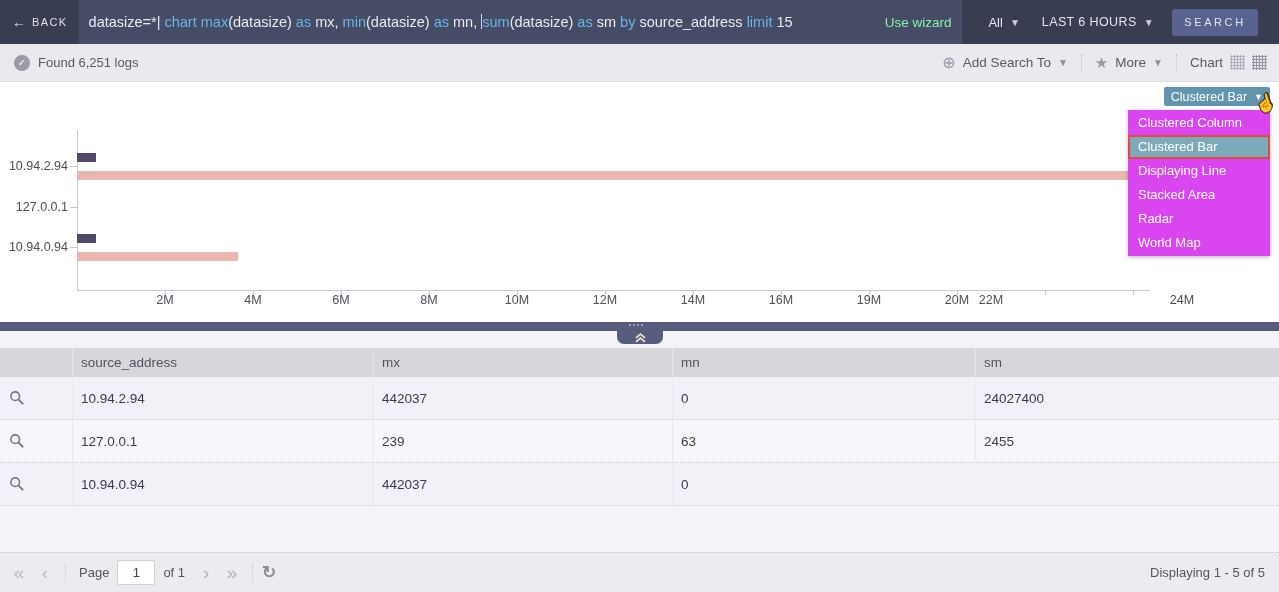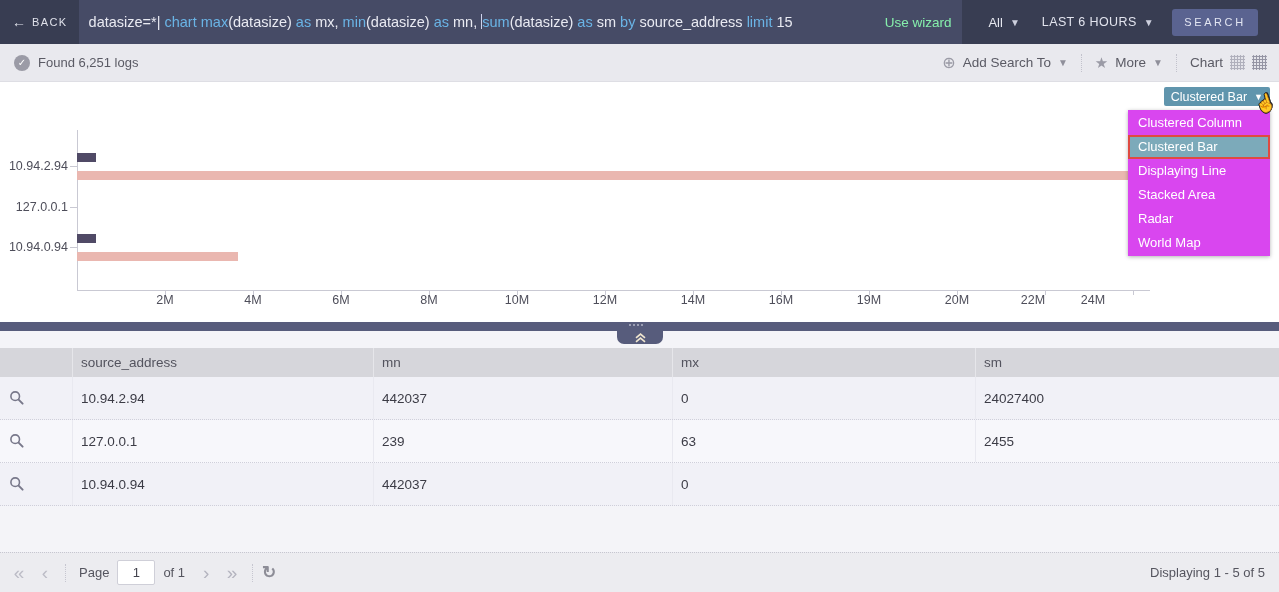--- a/index.html
+++ b/index.html
@@ -210,45 +210,45 @@
       <div class="xlabel" style="left: 583px;">12M</div>
       <div class="xtick" style="left: 693px;"></div>
       <div class="xlabel" style="left: 671px;">14M</div>
       <div class="xtick" style="left: 781px;"></div>
       <div class="xlabel" style="left: 759px;">16M</div>
       <div class="xtick" style="left: 869px;"></div>
       <div class="xlabel" style="left: 847px;">19M</div>
       <div class="xtick" style="left: 957px;"></div>
       <div class="xlabel" style="left: 935px;">20M</div>
       <div class="xtick" style="left: 1045px;"></div>
-      <div class="xlabel" style="left: 1011px;">22M</div>
+      <div class="xlabel" style="left: 969px;">22M</div>
       <div class="xtick" style="left: 1133px;"></div>
-      <div class="xlabel" style="left: 1071px;">24M</div>
+      <div class="xlabel" style="left: 1160px;">24M</div>
     </div>
 
   <div class="splitter"></div>
   <div class="splitter-dots">
       <i></i>
       <i></i>
       <i></i>
       <i></i>
     </div>
   <div class="splitter-tab">
     <svg width="13" height="10" viewBox="0 0 13 10">
       <path d="M2 4.8 L6.5 1.2 L11 4.8" fill="none" stroke="#f0e6cf" stroke-width="1.7"></path>
       <path d="M2 8.8 L6.5 5.2 L11 8.8" fill="none" stroke="#f0e6cf" stroke-width="1.7"></path>
     </svg>
   </div>
 
   <div class="agg-table">
     <div class="thead" id="thead">
       <div class="th"></div>
     <div class="th">source_address</div>
+        <div class="th">mx</div>
         <div class="th">mn</div>
-        <div class="th">mx</div>
         <div class="th">sm</div>
       </div>
     <div id="tbody">
         <div class="trow odd">
           <div class="td icon-cell">
             <svg width="16" height="16" viewBox="0 0 16 16">
               <circle cx="6.2" cy="6.2" r="4.3" fill="none" stroke="#78788a" stroke-width="1.6"></circle>
               <line x1="9.6" y1="9.6" x2="13.6" y2="13.6" stroke="#78788a" stroke-width="2" stroke-linecap="round"></line>
             </svg>
           </div>

